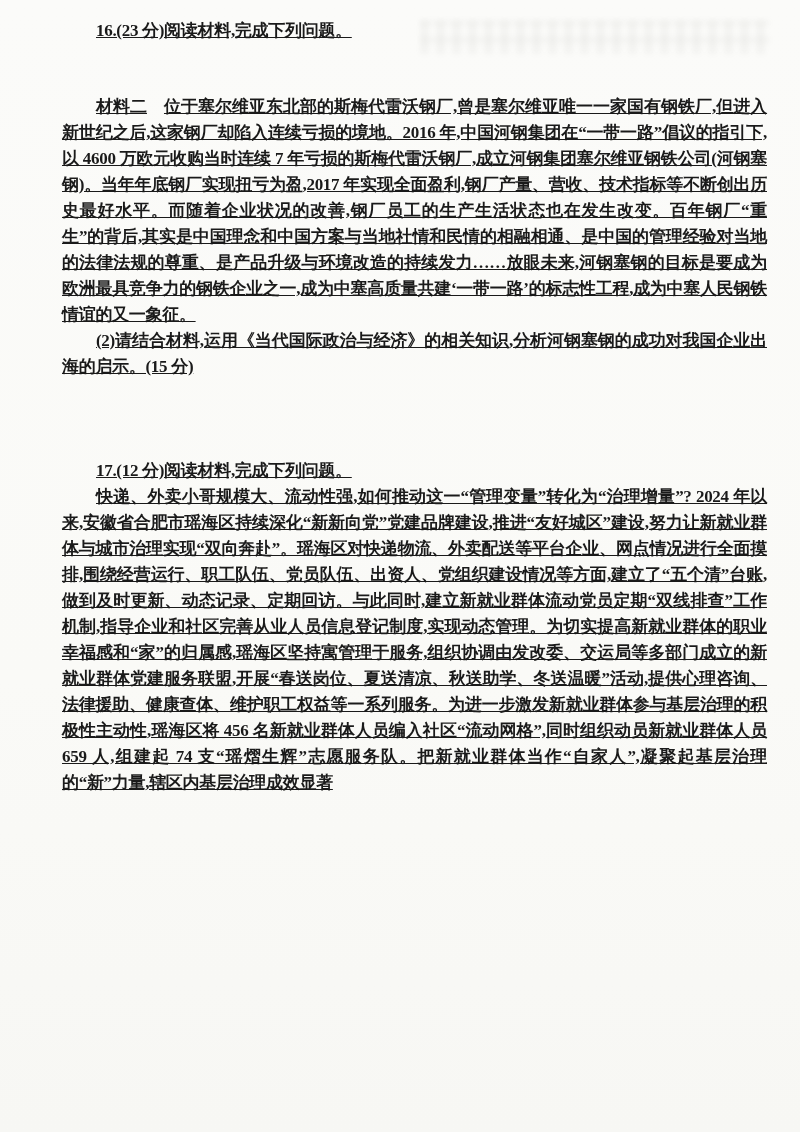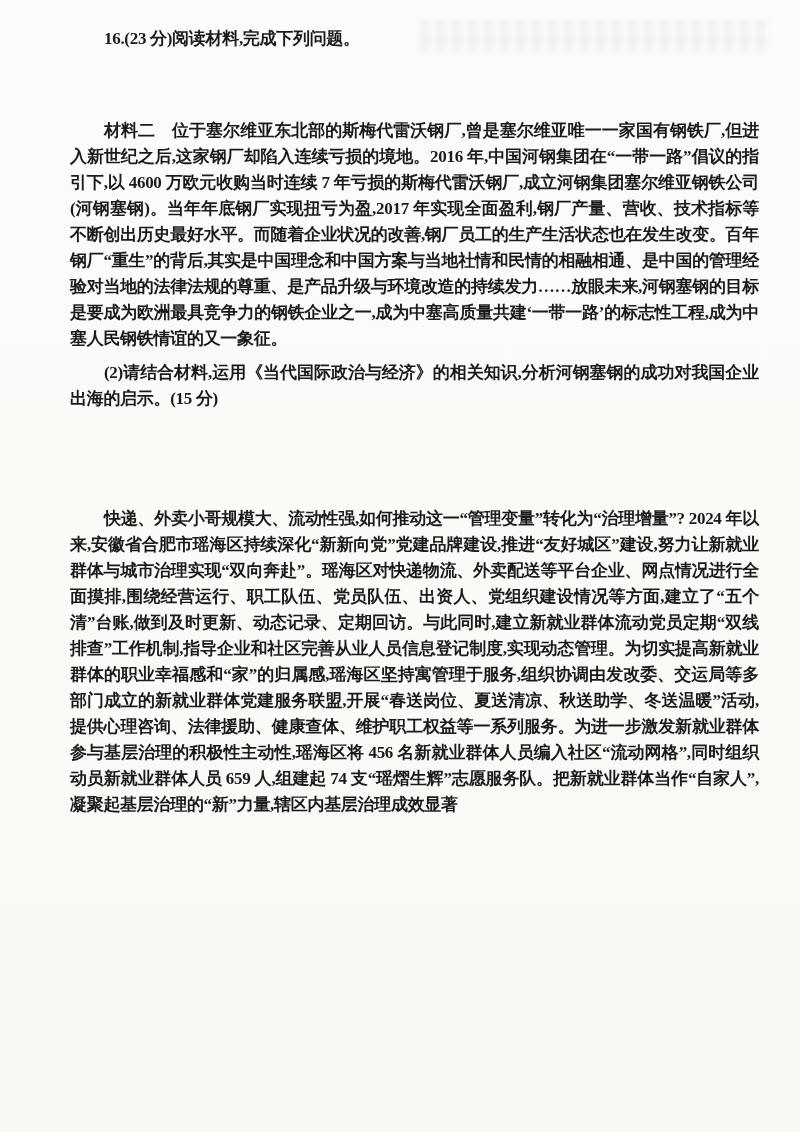--- a/index.html
+++ b/index.html
@@ -17,21 +17,21 @@
     width: 800px; height: 1132px;
     padding: 18px 33px 0 62px;
   }
   .body-text {
     font-size: 17px;
     line-height: 26px;
     letter-spacing: -0.3px;
     text-align: justify;
     font-weight: 600;
   }
-  p { margin: 8px; }
+  p { margin: 0; text-decoration: underline; }
   .indent { text-indent: 2em; }
   .section-header {
     font-family: "Liberation Sans", "DejaVu Sans", sans-serif;
     font-weight: 700;
     font-size: 17.5px;
     line-height: 26px;
     letter-spacing: -0.3px;
   }
   .mat-label {
     font-family: "Liberation Sans", "DejaVu Sans", sans-serif;
@@ -71,17 +71,18 @@
     <p class="body-text indent">
       <span class="mat-label">材料二</span><span>位于塞尔维亚东北部的斯梅代雷沃钢厂,曾是塞尔维亚唯一一家国有钢铁厂,但进入新世纪之后,这家钢厂却陷入连续亏损的境地。2016 年,中国河钢集团在“一带一路”倡议的指引下,以 4600 万欧元收购当时连续 7 年亏损的斯梅代雷沃钢厂,成立河钢集团塞尔维亚钢铁公司(河钢塞钢)。当年年底钢厂实现扭亏为盈,2017 年实现全面盈利,钢厂产量、营收、技术指标等不断创出历史最好水平。而随着企业状况的改善,钢厂员工的生产生活状态也在发生改变。百年钢厂“重生”的背后,其实是中国理念和中国方案与当地社情和民情的相融相通、是中国的管理经验对当地的法律法规的尊重、是产品升级与环境改造的持续发力……放眼未来,河钢塞钢的目标是要成为欧洲最具竞争力的钢铁企业之一,成为中塞高质量共建‘一带一路’的标志性工程,成为中塞人民钢铁情谊的又一象征。</span>
     </p>
 
     <p class="body-text indent">(2)请结合材料,运用《当代国际政治与经济》的相关知识,分析河钢塞钢的成功对我国企业出海的启示。(15 分)</p>
   </section>
 
   <div class="answer-space-lg"></div>
 
   <section>
+    <p class="body-text indent">17.(12 分)阅读材料,完成下列问题。</p>
 
     <p class="body-text indent">快递、外卖小哥规模大、流动性强,如何推动这一“管理变量”转化为“治理增量”? 2024 年以来,安徽省合肥市瑶海区持续深化“新新向党”党建品牌建设,推进“友好城区”建设,努力让新就业群体与城市治理实现“双向奔赴”。瑶海区对快递物流、外卖配送等平台企业、网点情况进行全面摸排,围绕经营运行、职工队伍、党员队伍、出资人、党组织建设情况等方面,建立了“五个清”台账,做到及时更新、动态记录、定期回访。与此同时,建立新就业群体流动党员定期“双线排查”工作机制,指导企业和社区完善从业人员信息登记制度,实现动态管理。为切实提高新就业群体的职业幸福感和“家”的归属感,瑶海区坚持寓管理于服务,组织协调由发改委、交运局等多部门成立的新就业群体党建服务联盟,开展“春送岗位、夏送清凉、秋送助学、冬送温暖”活动,提供心理咨询、法律援助、健康查体、维护职工权益等一系列服务。为进一步激发新就业群体参与基层治理的积极性主动性,瑶海区将 456 名新就业群体人员编入社区“流动网格”,同时组织动员新就业群体人员 659 人,组建起 74 支“瑶熠生辉”志愿服务队。把新就业群体当作“自家人”,凝聚起基层治理的“新”力量,辖区内基层治理成效显著</p>
   </section>
 
 </div>
 
 </body></html>

